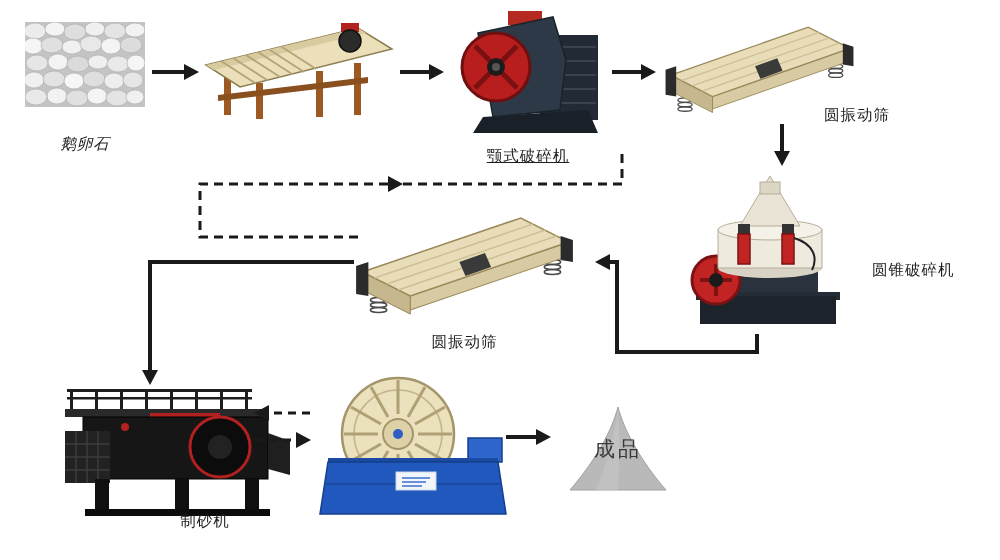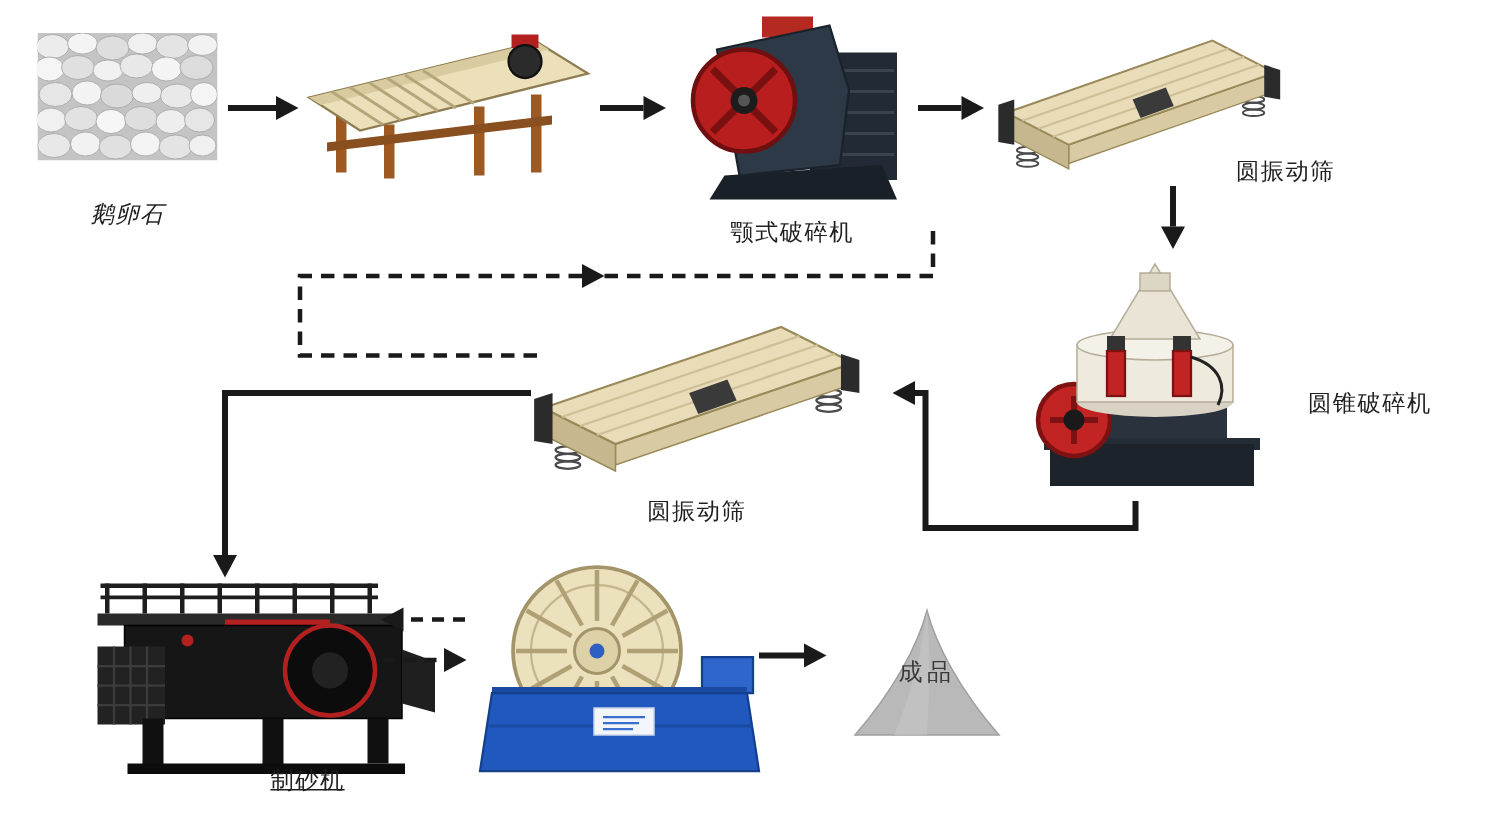--- a/index.html
+++ b/index.html
@@ -3,21 +3,21 @@
 <meta charset="utf-8">
 <style>
   * { margin:0; padding:0; box-sizing:border-box; }
   html,body { background:#ffffff; font-family:"Liberation Sans", sans-serif; }
   .canvas { position:relative; width:1000px; height:560px; background:#ffffff; overflow:hidden; }
   .node { position:absolute; }
   .node svg { width:100%; height:100%; display:block; }
   .lbl { position:absolute; font-size:15.5px; color:#1f1f1f; letter-spacing:1px;
          text-align:center; white-space:nowrap; line-height:18px; }
   .lbl.free { text-align:left; }
-  .product-label { font-size:16px; color:#3a3a3a; letter-spacing:3px; }
+  .product-label { font-size:21px; color:#3a3a3a; letter-spacing:3px; }
   .connectors { position:absolute; left:0; top:0; width:1000px; height:560px; }
 </style>
 </head>
 <body>
 
 <div class="canvas">
 
   <figure class="node" style="left:25px; top:22px; width:120px; height:85px;">
     <svg viewBox="0 0 120 85" preserveAspectRatio="none">
       <rect x="0" y="0" width="120" height="85" fill="#c4c4c4"></rect>
@@ -290,20 +290,20 @@
       <line x1="310" y1="413" x2="269" y2="413"></line>
       <polygon points="269,405 254,413 269,421" fill="#1a1a1a" stroke="none" stroke-dasharray="none"></polygon>
     </g>
     <g stroke="#1a1a1a" stroke-width="3" stroke-dasharray="8 6" fill="none">
       <line x1="255" y1="440" x2="296" y2="440"></line>
       <polygon points="296,432 311,440 296,448" fill="#1a1a1a" stroke="none" stroke-dasharray="none"></polygon>
     </g>
   </svg>
 
   <div class="lbl" style="left:25px; top:135px; width:120px;font-style:italic;">鹅卵石</div>
-  <div class="lbl" style="left:448px; top:147px; width:160px;">颚式破碎机</div>
+  <div class="lbl" style="left:448px; top:147px; width:160px;text-decoration:underline;">颚式破碎机</div>
   <div class="lbl free" style="left:824px; top:106px;">圆振动筛</div>
   <div class="lbl free" style="left:872px; top:261px;font-family:Liberation Serif, serif;">圆锥破碎机</div>
   <div class="lbl" style="left:352px; top:333px; width:225px;">圆振动筛</div>
-  <div class="lbl" style="left:120px; top:512px; width:170px;text-decoration:underline;">制砂机</div>
+  <div class="lbl" style="left:120px; top:512px; width:170px;">制砂机</div>
   <div class="lbl product-label" style="left:562px; top:440px; width:112px;">成品</div>
 
 </div>
 
 </body></html>

